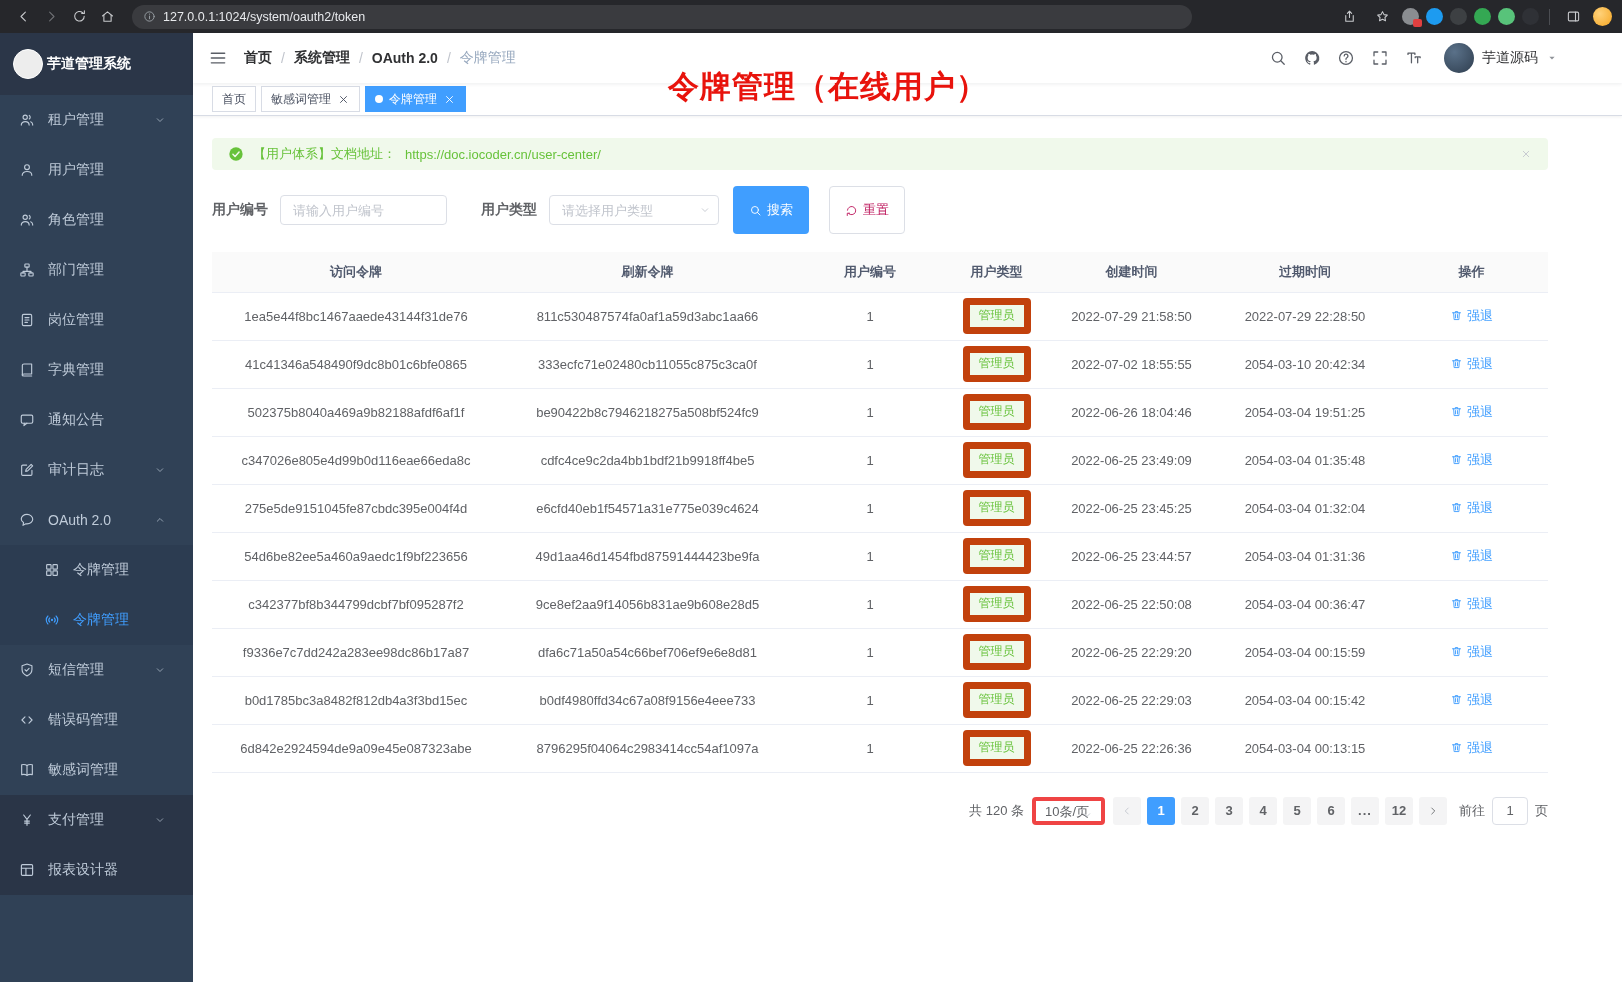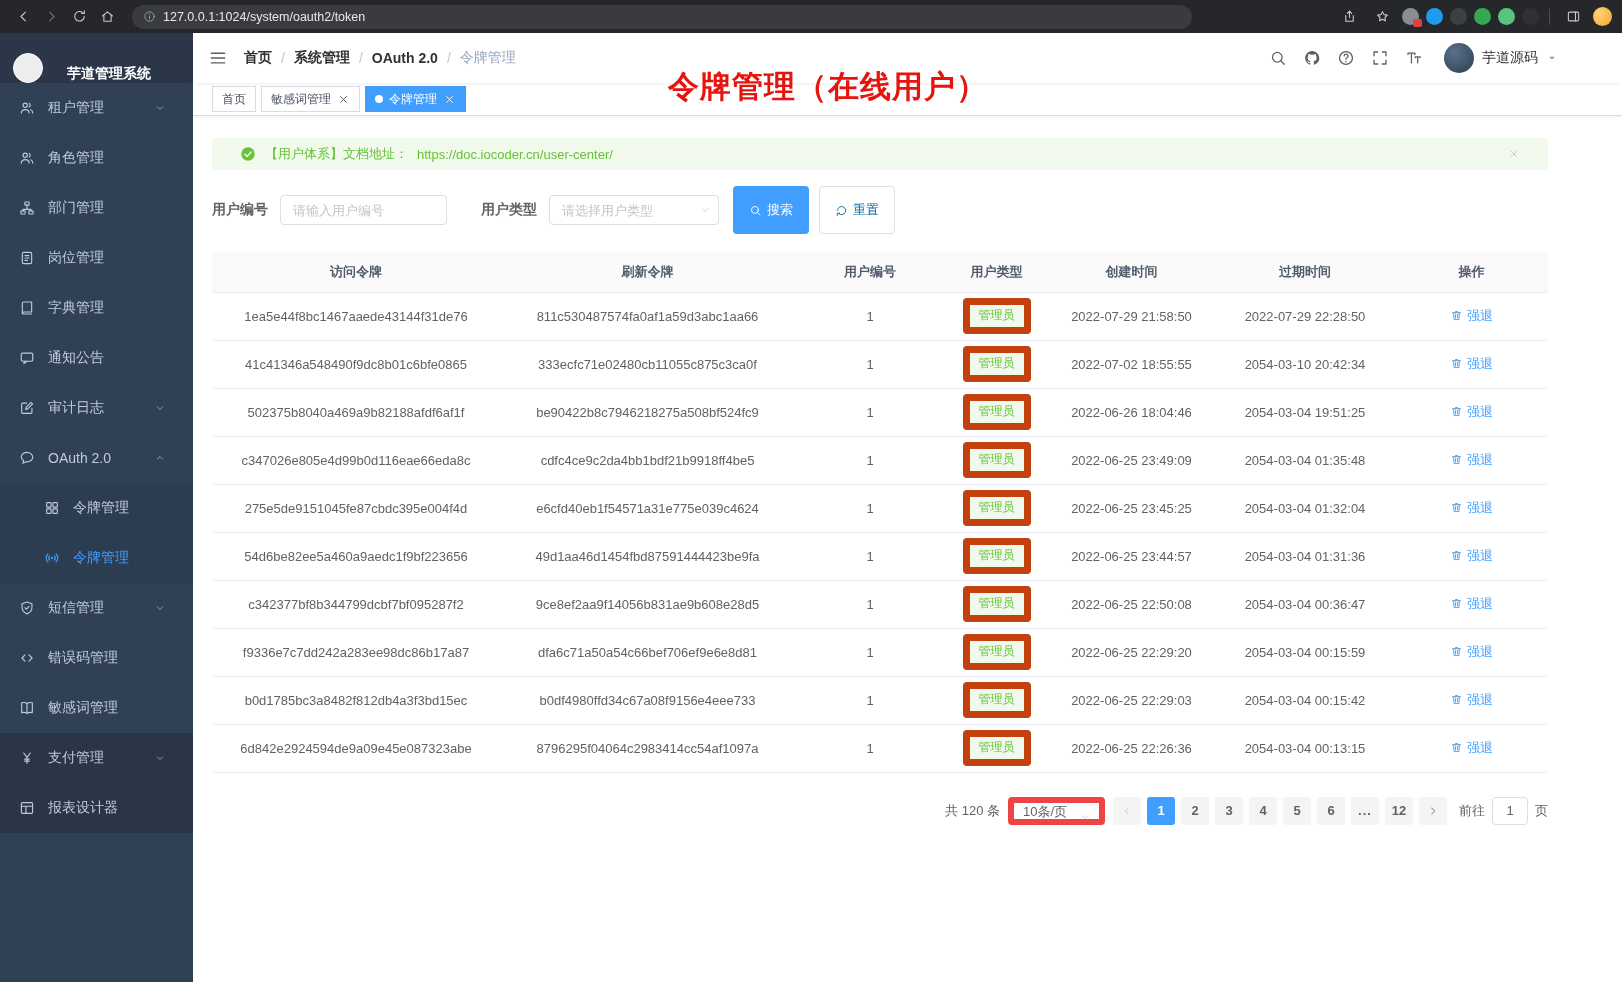--- a/index.html
+++ b/index.html
@@ -19,21 +19,21 @@
   .url-text{font-size:12.5px;color:#e8eaed;white-space:nowrap;}
   .b-right{display:flex;align-items:center;gap:7px;margin-left:auto;}
   .ext-dot{width:17px;height:17px;border-radius:50%;position:relative;flex:none;cursor:pointer;}
   .ext-badge{position:absolute;right:-3px;bottom:-2px;width:9px;height:8px;background:#e04040;border-radius:2px;}
   .b-sep{width:1px;height:16px;background:#4b4d52;margin:0 3px;}
   .b-avatar{width:19px;height:19px;border-radius:50%;background:radial-gradient(circle at 35% 35%,#ffd27a,#f5a623);cursor:pointer;}
 
   
   .app{display:flex;height:949px;}
   .sidebar{width:193px;flex:none;background:#304156;display:flex;flex-direction:column;overflow:hidden;}
-  .logo{height:50px;background:#2b3648;display:flex;align-items:flex-end;padding-left:13px;gap:24px;flex:none;cursor:pointer;}
+  .logo{height:62px;background:#2b3648;display:flex;align-items:center;padding-left:13px;gap:4px;flex:none;cursor:pointer;}
   .logo-avatar{width:30px;height:30px;border-radius:50%;background:#ededed;border:1px solid #fff;flex:none;}
   .logo-title{color:#fff;font-size:14px;font-weight:bold;white-space:nowrap;}
   .menu{flex:1;}
   .menu-item{height:50px;display:flex;align-items:center;padding:0 14px 0 19px;color:#bfcbd9;font-size:14px;cursor:pointer;white-space:nowrap;}
   .menu-item .icon{width:16px;height:16px;margin-right:13px;}
   .menu-item .mi-chevron{width:12px;height:12px;margin-left:auto;opacity:.8;}
   .menu-item.sub{padding-left:44px;background:#2c3c51;}
   .menu-item.dark{background:#2a3547;}
   .menu-item.active{color:var(--blue);}
 
@@ -57,48 +57,48 @@
   
   .tags-view{height:33px;flex:none;display:flex;align-items:center;padding-left:19px;gap:5px;background:#fff;border-bottom:1px solid #d8dce5;box-shadow:0 1px 3px rgba(0,0,0,.06);position:relative;z-index:1;}
   .tag-item{height:26px;display:inline-flex;align-items:center;padding:0 9px;border:1px solid #d8dce5;background:#fff;color:#495060;font-size:12px;gap:6px;cursor:pointer;white-space:nowrap;}
   .tag-item .dot{width:8px;height:8px;border-radius:50%;background:#fff;display:none;}
   .tag-item.active{background:var(--blue);border-color:var(--blue);color:#fff;}
   .tag-item.active .dot{display:inline-block;}
   .tag-close{width:13px;height:13px;color:inherit;}
 
   
   .content{flex:1;padding:22px 74px 0 19px;background:#fff;overflow:hidden;}
-  .alert{height:32px;background:#f0f9eb;border-radius:4px;display:flex;align-items:center;padding:0 28px;gap:9px;}
+  .alert{height:32px;background:#f0f9eb;border-radius:4px;display:flex;align-items:center;padding:0 16px;gap:9px;}
   .alert .check{width:16px;height:16px;}
   .alert-text{font-size:13px;color:var(--green);}
   .alert-link{font-size:13px;color:var(--green);cursor:pointer;}
   .alert-close{margin-left:auto;width:12px;height:12px;color:#c0c4cc;cursor:pointer;}
 
   .search-form{display:flex;align-items:center;margin-top:16px;font-size:14px;}
   .form-label{font-weight:700;color:#606266;margin-right:12px;white-space:nowrap;}
   .form-input{width:167px;height:30px;border:1px solid #dcdfe6;border-radius:4px;padding:0 12px;font-size:13px;color:#606266;font-family:inherit;outline:none;background:#fff;}
   .form-input::placeholder{color:#c0c4cc;}
   .gap-lg{width:34px;flex:none;}
   .select-wrap{position:relative;width:170px;flex:none;}
   .select-wrap .form-input{width:100%;padding-right:42px;}
   .select-caret{position:absolute;right:8px;top:9px;width:12px;height:12px;color:#c0c4cc;}
   .btn{height:48px;border-radius:4px;font-size:13px;display:inline-flex;align-items:center;gap:5px;padding:0 15px;cursor:pointer;border:1px solid transparent;white-space:nowrap;}
   .btn .icon{width:13px;height:13px;}
   .btn-primary{background:var(--blue);color:#fff;margin-left:14px;}
-  .btn-plain{background:#fff;border-color:#dcdfe6;color:#0369a1;margin-left:10px;}
+  .btn-plain{background:#fff;border-color:#dcdfe6;color:#be185d;margin-left:20px;}
 
   .data-table{width:100%;border-collapse:collapse;margin-top:18px;table-layout:fixed;}
   .data-table th{height:40px;background:#fafafa;color:#515a6e;font-size:13px;font-weight:700;text-align:center;border-bottom:1px solid #ebeef5;white-space:nowrap;}
   .data-table td{height:48px;text-align:center;font-size:13px;color:#606266;border-bottom:1px solid #ebeef5;white-space:nowrap;overflow:hidden;}
   .tag-success{display:inline-block;padding:3px 9px;background:#f0f9eb;border:7px solid #c2410c;color:var(--green);border-radius:4px;font-size:12px;line-height:1.3;}
   .link-danger{color:var(--blue);font-size:13px;display:inline-flex;align-items:center;gap:4px;cursor:pointer;}
   .link-danger .icon{width:13px;height:13px;}
 
   .pagination{margin-top:24px;display:flex;align-items:center;justify-content:flex-end;gap:8px;font-size:13px;color:#606266;}
-  .page-size{position:relative;width:97px;height:28px;border:6px solid #ef4444;border-radius:4px;display:flex;align-items:flex-start;padding:0 24px 0 9px;color:#606266;cursor:pointer;white-space:nowrap;}
+  .page-size{position:relative;width:73px;height:28px;border:4px solid #ef4444;border-radius:4px;display:flex;align-items:flex-end;padding:0 24px 0 9px;color:#606266;cursor:pointer;white-space:nowrap;}
   .page-size .select-caret{top:8px;}
   .pager{display:flex;align-items:center;gap:6px;}
   .page-btn{min-width:28px;height:28px;padding:0 4px;background:#f4f4f5;border-radius:3px;display:inline-flex;align-items:center;justify-content:center;color:#606266;font-weight:600;cursor:pointer;}
   .page-btn.active{background:var(--blue);color:#fff;}
   .page-btn.dots{letter-spacing:1px;font-weight:700;}
   .page-btn .icon{width:12px;height:12px;}
   .page-btn.disabled{color:#c0c4cc;cursor:default;}
   .page-goto{display:flex;align-items:center;gap:7px;margin-left:4px;white-space:nowrap;}
   .goto-input{width:36px;height:28px;border:1px solid #dcdfe6;border-radius:4px;text-align:center;font-size:13px;color:#606266;font-family:inherit;outline:none;}
 
@@ -205,20 +205,29 @@
           <span class="mi-label">租户管理</span>
           <span class="icon mi-chevron">
             <svg viewBox="0 0 24 24">
               <path d="M6.5 9.5l5.5 5.5 5.5-5.5"></path>
             </svg>
           </span>
         </div>
         <div class="menu-item">
           <span class="icon">
             <svg viewBox="0 0 24 24">
+              <circle cx="12" cy="7.8" r="3.6"></circle>
+              <path d="M4.8 20c0-3.8 3.2-5.8 7.2-5.8s7.2 2 7.2 5.8"></path>
+            </svg>
+          </span>
+          <span class="mi-label">用户管理</span>
+        </div>
+        <div class="menu-item">
+          <span class="icon">
+            <svg viewBox="0 0 24 24">
               <circle cx="9.3" cy="7.8" r="3.2"></circle>
               <path d="M3.4 19.6c0-3.3 2.7-5.2 5.9-5.2s5.9 1.9 5.9 5.2"></path>
               <path d="M15.4 5.2a3.2 3.2 0 0 1 0 5.3M17.6 14.7c1.9.8 3 2.3 3 4.9"></path>
             </svg>
           </span>
           <span class="mi-label">角色管理</span>
         </div>
         <div class="menu-item">
           <span class="icon">
             <svg viewBox="0 0 24 24">

